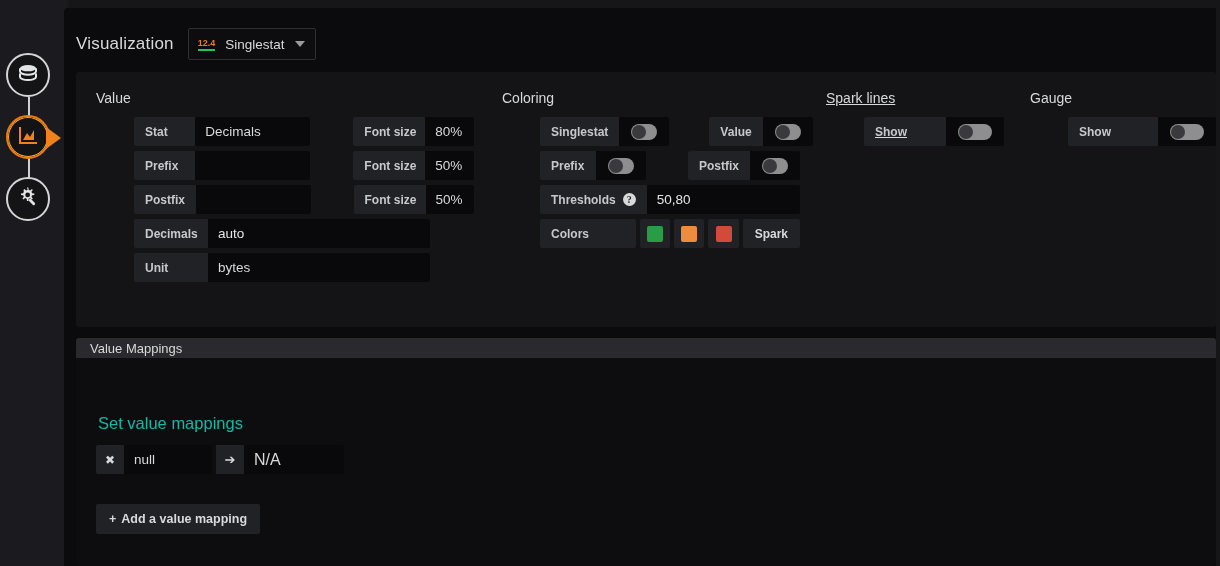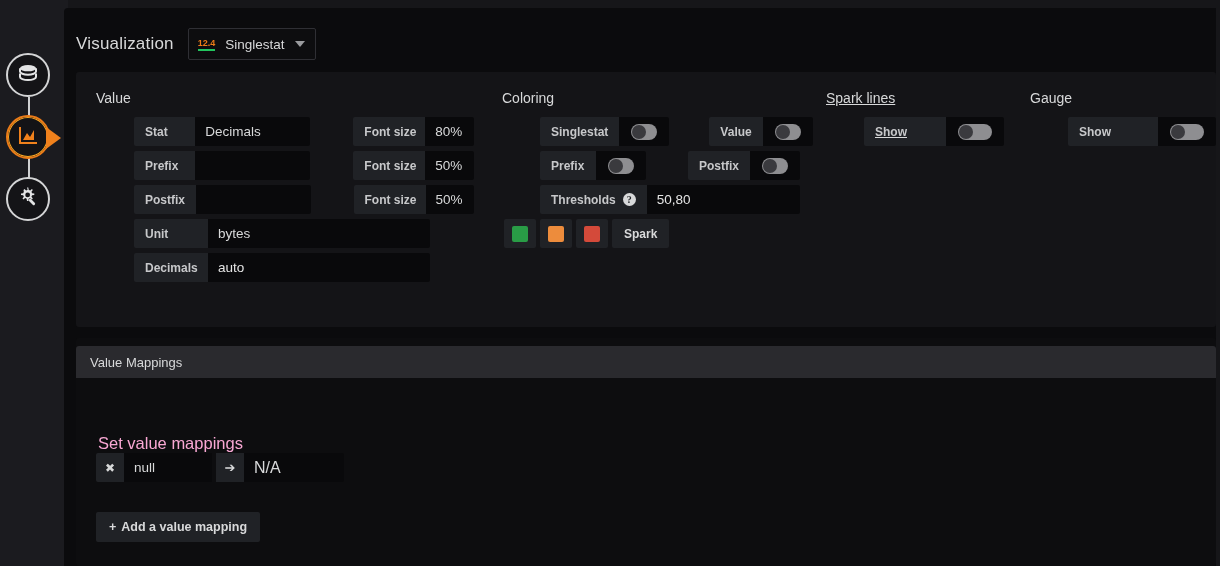--- a/index.html
+++ b/index.html
@@ -245,38 +245,37 @@
 
   
   #mappings-card {
     position: absolute;
     left: 12px; top: 330px;
     width: 1140px; height: 228px;
     background: #0d0d0f;
     border-radius: 3px;
   }
   #mappings-header {
-    height: 32px;
+    height: 20px;
     background: #2a2a2e;
     display: flex;
     align-items: center;
     padding-left: 14px;
     font-size: 13px;
     color: #d8d9da;
     border-radius: 3px 3px 0 0;
-    margin-top: 8px;
   }
   #mappings-body {
     position: relative;
     padding: 20px;
   }
   #set-mappings-title {
     font-size: 16.5px;
-    color: #f9a8d4;
-    margin: 36px 0 0 2px;
+    color: #14b8a6;
+    margin: 36px 0 12px 2px;
   }
   .map-row { display: flex; align-items: stretch; }
   .icon-btn {
     background: #202226;
     width: 28px; height: 29px;
     display: flex;
     align-items: center;
     justify-content: center;
     font-size: 12px;
     color: #d8d9da;
@@ -401,27 +400,27 @@
 
       <div class="row">
         <div class="lbl" style="width:74px">Postfix</div>
         <div class="fld" style="width:146px"></div>
         <div class="gap"></div>
         <div class="lbl" style="width:72px;border-radius:2px 0 0 2px">Font size</div>
         <div class="fld" style="width:58px">50%</div>
       </div>
 
       <div class="row">
+        <div class="lbl" style="width:74px">Decimals</div>
+        <div class="fld ph" style="width:222px">auto</div>
+      </div>
+
+      <div class="row">
         <div class="lbl" style="width:74px">Unit</div>
         <div class="fld" style="width:222px">bytes</div>
-      </div>
-
-      <div class="row">
-        <div class="lbl" style="width:74px">Decimals</div>
-        <div class="fld ph" style="width:222px">auto</div>
       </div>
     </div>
 
     <div class="section" id="sec-coloring">
       <div class="section-title">Coloring</div>
 
       <div class="row">
         <div class="lbl" style="width:100px">Singlestat</div>
         <div class="tgl-cell" style="width:50px">
           <span class="switch"></span>
@@ -447,20 +446,21 @@
 
       <div class="row">
         <div class="lbl" style="width:108px">
           <span>Thresholds</span>
           <span class="help-icon">?</span>
         </div>
         <div class="fld ph" style="width:176px">50,80</div>
       </div>
 
       <div class="row">
+        <div class="lbl" style="width:100px;border-radius:2px">Colors</div>
         <div class="sw-btn">
           <span class="sw" id="sw1" style="background: rgb(41, 156, 70);"></span>
         </div>
         <div class="sw-btn">
           <span class="sw" id="sw2" style="background: rgb(237, 140, 60);"></span>
         </div>
         <div class="sw-btn">
           <span class="sw" id="sw3" style="background: rgb(212, 74, 58);"></span>
         </div>
         <div class="invert-btn">Spark</div>

